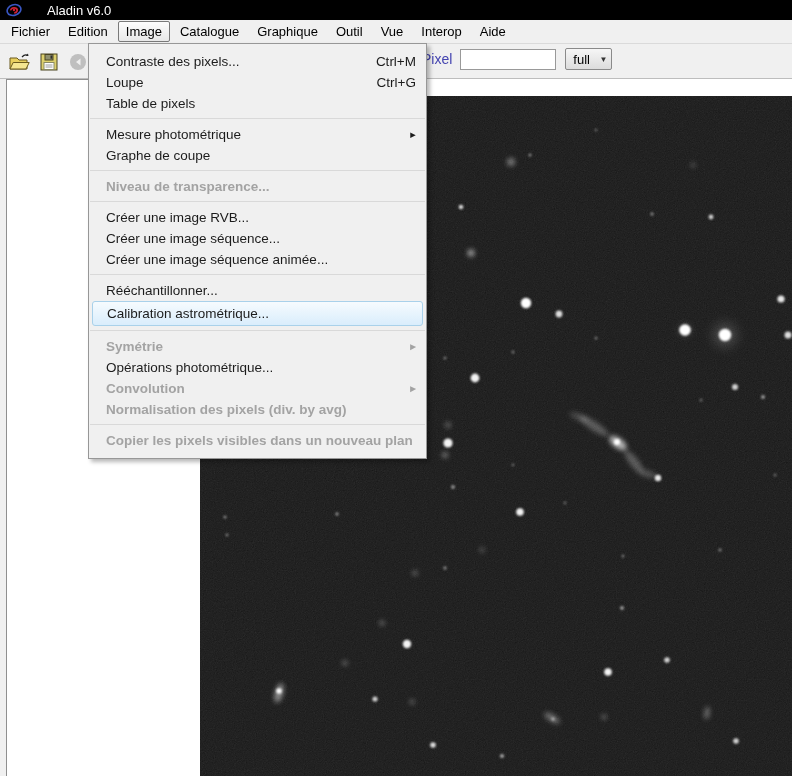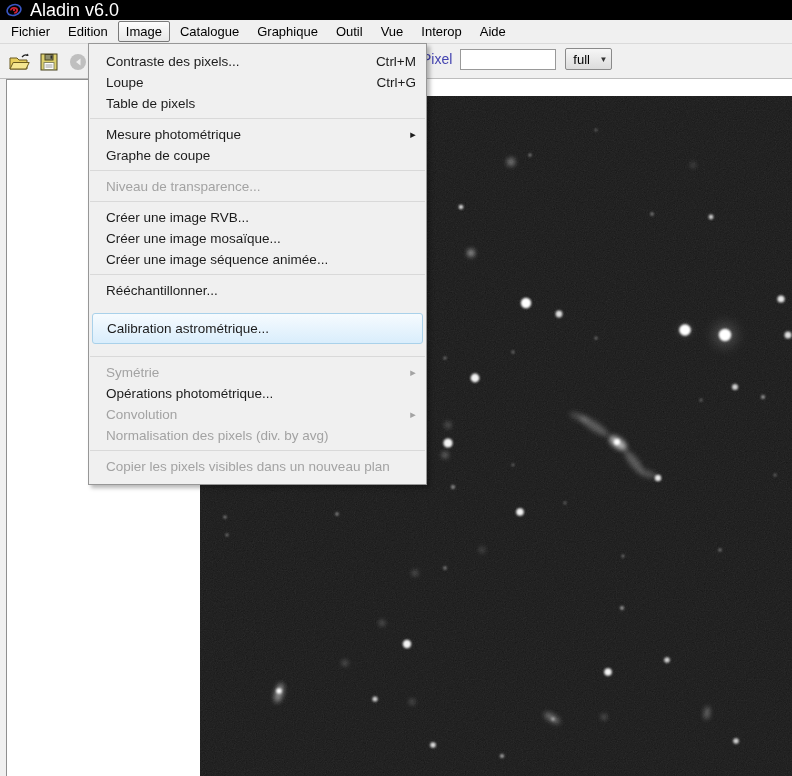--- a/index.html
+++ b/index.html
@@ -3,21 +3,21 @@
 <meta charset="utf-8">
 <style>
   * { box-sizing: border-box; margin: 0; padding: 0; }
   html,body { width:792px; height:776px; overflow:hidden; }
   body { font-family:"Liberation Sans", sans-serif; background:#f0f0f0; position:relative; }
 
   
   .titlebar { position:absolute; left:0; top:0; width:792px; height:20px;
     background:#000; display:flex; align-items:center; padding-left:6px; }
   .titlebar .tlogo { width:16px; height:14px; margin-right:8px; display:flex; align-items:center; }
-  .titlebar .ttext { color:#fff; font-size:18px; }
+  .titlebar .ttext { color:#fff; font-size:13px;margin-left:17px; }
 
   
   .menubar { position:absolute; left:0; top:20px; width:792px; height:23px;
     background:#f0f0f0; display:flex; align-items:center; padding-left:2px; }
   .mb-item { font-size:13px; color:#000; padding:2px 7px; margin:0 1px; border:1px solid transparent;
     border-radius:2px; cursor:default; white-space:nowrap; }
   .mb-active { border:1px solid #7a7a7a; background:linear-gradient(#fdfdfd,#e8e8e8); }
 
   
   .toolbar { position:absolute; left:0; top:43px; width:792px; height:36px;
@@ -41,23 +41,23 @@
 
   
   .dropdown { position:absolute; left:88px; top:43px; width:339px;
     background:#f0f0f0; border:1px solid #979797; box-shadow:3px 3px 4px rgba(0,0,0,0.28);
     padding:7px 0; z-index:50; }
   .menu-item { height:21px; line-height:20px; padding:0 10px 0 17px; font-size:13.5px; color:#1c1c1c;
     display:flex; align-items:center; white-space:nowrap; cursor:default; }
   .menu-item .mi-label { flex:0 0 auto;text-align:center; }
   .menu-item .mi-shortcut { margin-left:auto; }
   .menu-item .mi-arrow { margin-left:auto; font-size:8px; transform:scale(0.9); }
-  .menu-item.disabled { color:#a3a3a3; }
+  .menu-item.disabled { color:#a3a3a3;font-weight:bold; }
   .menu-item.highlighted { background:linear-gradient(#f6fbfe,#d9edfc); border:1px solid #a9d1ea;
-    border-radius:3px; margin:12px 3px; padding:0 7px 0 14px; height:31px; line-height:18px; }
+    border-radius:3px; margin:0 3px; padding:0 7px 0 14px; height:25px; line-height:18px; }
   .menu-sep { border-top:1px solid #d9d9d9; margin:4px 1px 5px 1px; height:0; }
 </style>
 </head>
 <body>
 
 <div class="titlebar">
   <span class="tlogo">
     <svg width="16" height="14" viewBox="0 0 16 14">
       <ellipse cx="8" cy="7" rx="7" ry="5.3" fill="none" stroke="#3a57c4" stroke-width="1.6" transform="rotate(-18 8 7)"></ellipse>
       <path d="M8 7 m-3.2 0.4 a3.2 2.5 0 1 1 3.4 2.4" fill="none" stroke="#cc2233" stroke-width="1.8"></path>
@@ -239,21 +239,21 @@
     </div>
     <div class="menu-sep"></div>
     <div class="menu-item disabled">
       <span class="mi-label">Niveau de transparence...</span>
     </div>
     <div class="menu-sep"></div>
     <div class="menu-item">
       <span class="mi-label">Créer une image RVB...</span>
     </div>
     <div class="menu-item">
-      <span class="mi-label">Créer une image mosaïque...</span>
+      <span class="mi-label">Créer une image séquence...</span>
     </div>
     <div class="menu-item">
       <span class="mi-label">Créer une image séquence animée...</span>
     </div>
     <div class="menu-sep"></div>
     <div class="menu-item">
       <span class="mi-label">Rééchantillonner...</span>
     </div>
     <div class="menu-item highlighted">
       <span class="mi-label">Calibration astrométrique...</span>

